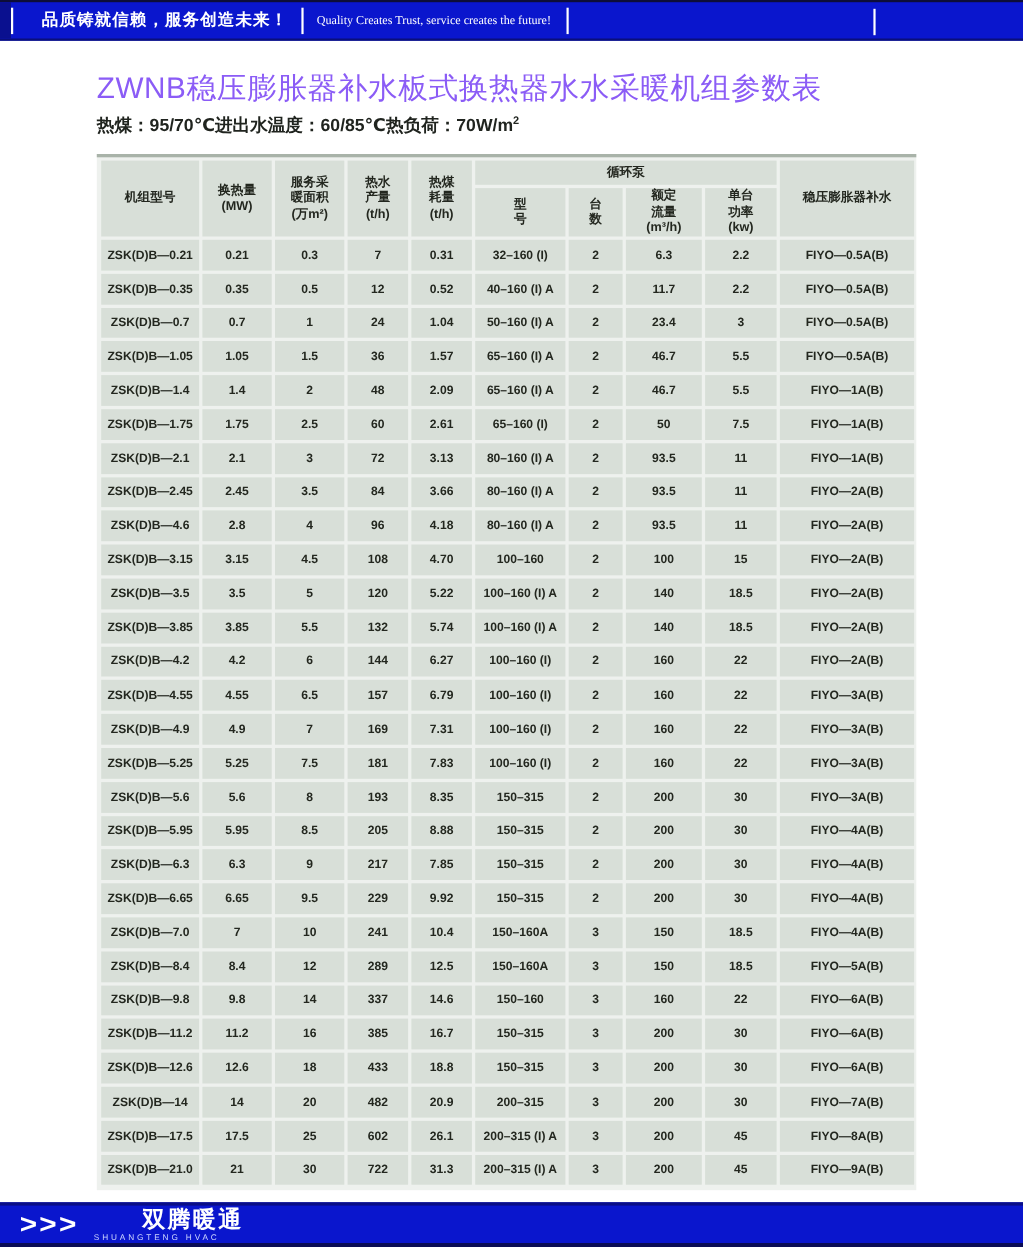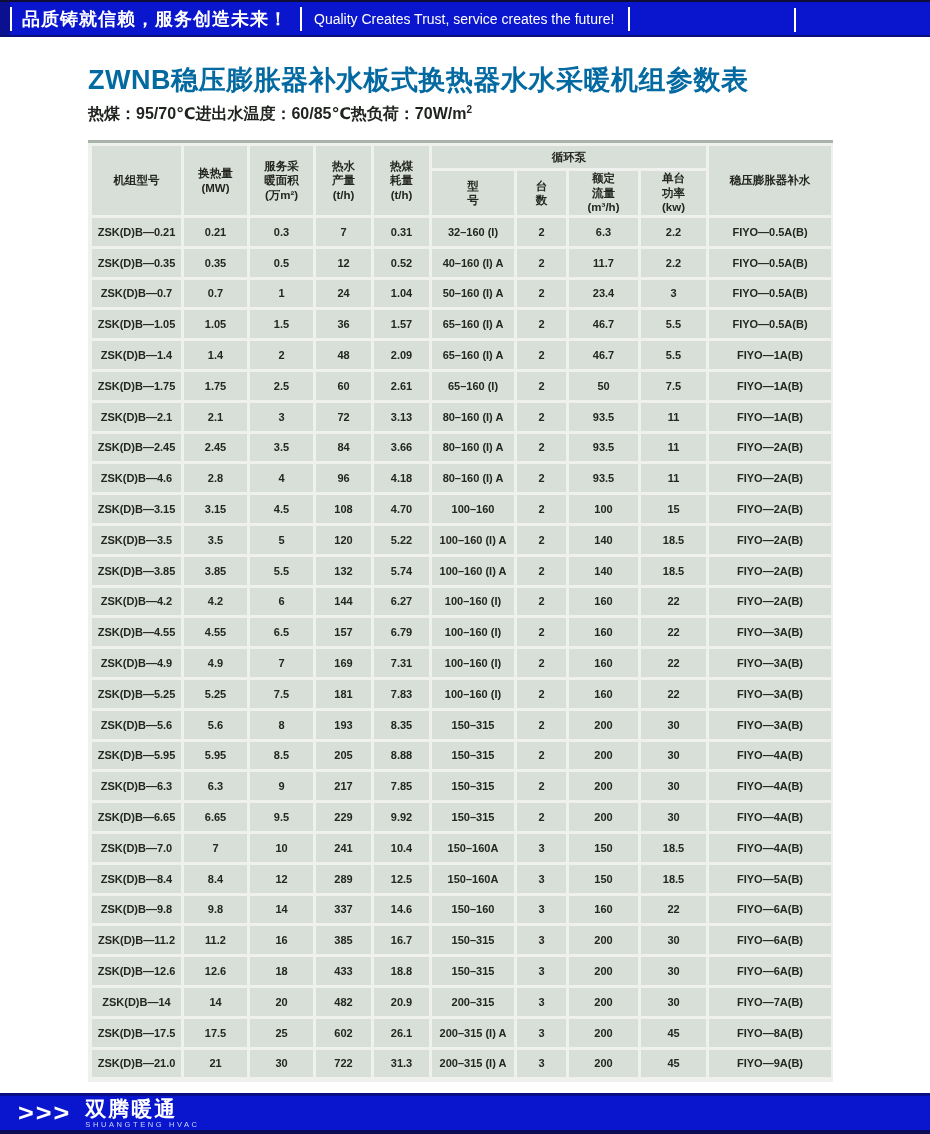--- a/index.html
+++ b/index.html
@@ -11,32 +11,32 @@
 
   
   .banner {
     position:absolute; top:0; left:0; width:930px; height:37px;
     background:#0a16cd; border-top:2px solid #0d0d38; border-bottom:2px solid #0a0f7a;
     display:flex; align-items:center;
   }
   .banner .edge { width:10px; height:100%; background:#0a108f; }
   .vsep { width:2px; height:24px; background:#ffffff; flex:0 0 auto; }
   .slogan-cn {
-    color:#ffffff; font-weight:bold; font-size:18px; letter-spacing:1px;
-    padding:0 12px 0 10px; white-space:nowrap;
+    color:#ffffff; font-weight:bold; font-size:15px; letter-spacing:1px;
+    padding:0 12px 0 26px; white-space:nowrap;
   }
   .slogan-en {
-    color:#ffffff; font-size:14px; padding:0 14px 0 12px; white-space:nowrap;
+    color:#ffffff; font-size:11px; padding:0 14px 0 12px; white-space:nowrap;font-family:Liberation Serif, serif;
   }
   .banner .sep-far { position:absolute; left:794px; top:6px; }
 
   
   .title {
     position:absolute; left:88px; top:62px; width:800px;
-    color:#0369a1; font-size:27px; font-weight:bold; letter-spacing:0.5px;
+    color:#8b5cf6; font-size:27px; font-weight:normal; letter-spacing:0.5px;
     white-space:nowrap;
   }
   .conditions {
     position:absolute; left:88px; top:104px; display:flex; 
     color:#20241f; font-size:16px; font-weight:bold; white-space:nowrap;
   }
   .conditions sup { font-size:10px; }
 
   
   .spec-table-wrap {
@@ -67,21 +67,21 @@
   .footer {
     position:absolute; left:0; bottom:0; width:930px; height:41px;
     background:#0a16cd; border-top:3px solid #0a0e86; border-bottom:4px solid #0a0c55;
     display:flex; align-items:center;
   }
   .chevrons {
     color:#ffffff; font-weight:bold; font-size:27px; letter-spacing:2px;
     margin-left:18px; line-height:1; transform:scaleY(0.9);
   }
   .logo { margin-left:14px; color:#ffffff; line-height:1; }
-  .logo-cn { font-size:21px; font-weight:bold; letter-spacing:2px; }
+  .logo-cn { font-size:21px; font-weight:bold; letter-spacing:2px;margin-left:44px; }
   .logo-en { font-size:7.5px; letter-spacing:2.6px; margin-top:2px; color:#cdd6ff; }
 </style>
 </head>
 <body>
 
 <div class="page">
 
   <div class="banner">
     <div class="edge"></div>
     <div class="vsep"></div>

